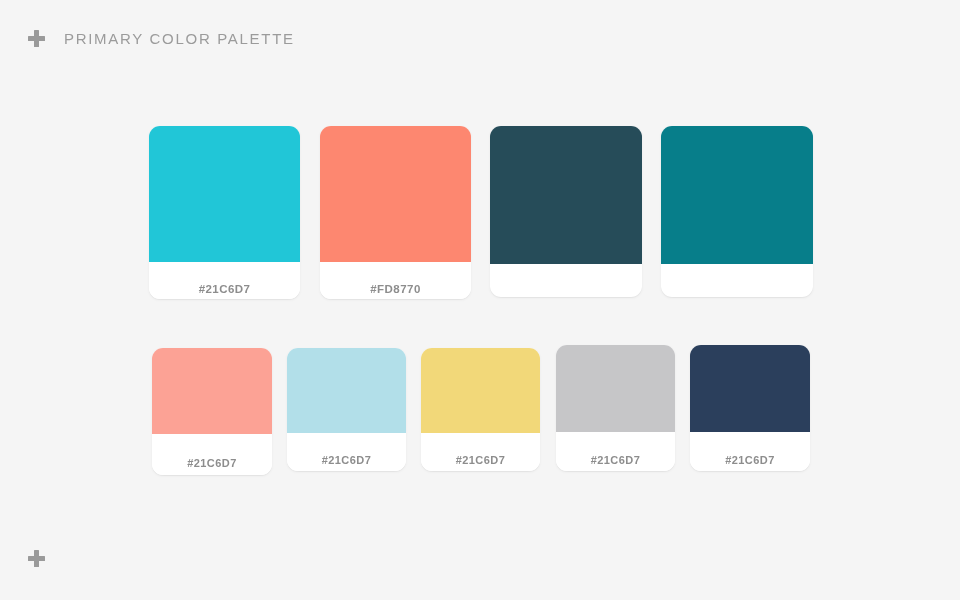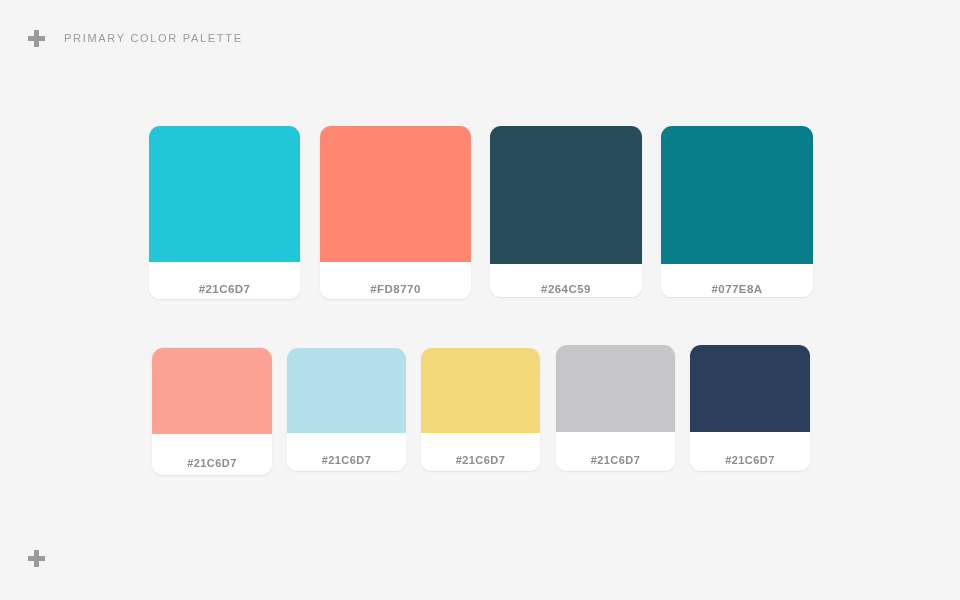--- a/index.html
+++ b/index.html
@@ -44,21 +44,21 @@
     height: 17px;
   }
   .plus-icon::after {
     left: 0;
     top: 6px;
     width: 17px;
     height: 5px;
   }
 
   .section-title {
-    font-size: 11px;
+    font-size: 15px;
     letter-spacing: 1.7px;
     color: #9b9b9b;
     text-transform: uppercase;
     white-space: nowrap;
     line-height: 17px;
   }
 
   .swatch-card {
     position: absolute;
     background: #ffffff;
@@ -111,29 +111,23 @@
       </div>
     </div>
     <div class="swatch-card row1" style="left: 320px; top: 126px; width: 151px; height: 173px;">
       <div class="swatch-color" style="background: rgb(253, 135, 112); height: 136px;"></div>
       <div class="swatch-footer">
         <span class="swatch-label">#FD8770</span>
       </div>
     </div>
     <div class="swatch-card row1" style="left: 490px; top: 126px; width: 152px; height: 171px;">
       <div class="swatch-color" style="background: rgb(38, 76, 89); height: 138px;"></div>
-      <div class="swatch-footer">
-        <span class="swatch-label">#264C59</span>
-      </div>
     </div>
     <div class="swatch-card row1" style="left: 661px; top: 126px; width: 152px; height: 171px;">
       <div class="swatch-color" style="background: rgb(7, 126, 138); height: 138px;"></div>
-      <div class="swatch-footer">
-        <span class="swatch-label">#077E8A</span>
-      </div>
     </div>
   </div>
 <div id="secondary-row">
     <div class="swatch-card row2" style="left: 152px; top: 348px; width: 120px; height: 127px;">
       <div class="swatch-color" style="background: rgb(252, 162, 149); height: 86px;"></div>
       <div class="swatch-footer">
         <span class="swatch-label">#21C6D7</span>
       </div>
     </div>
     <div class="swatch-card row2" style="left: 287px; top: 348px; width: 119px; height: 123px;">

